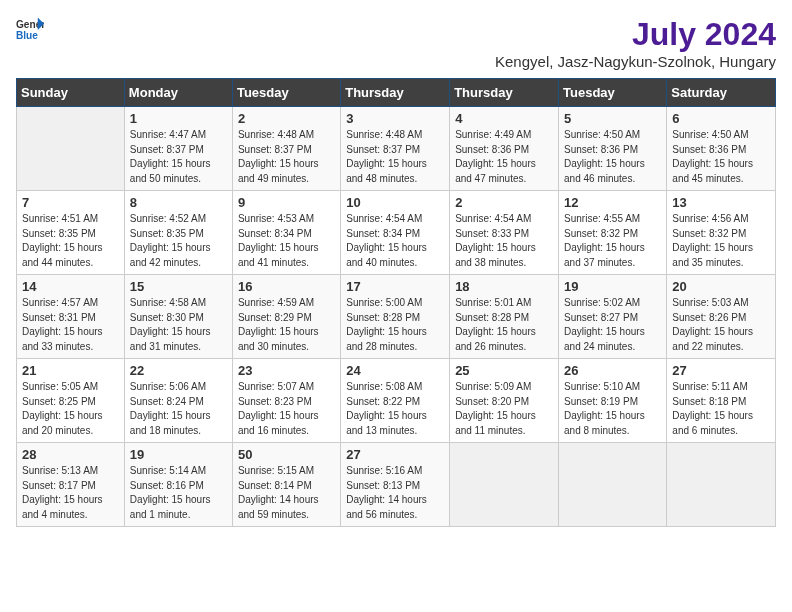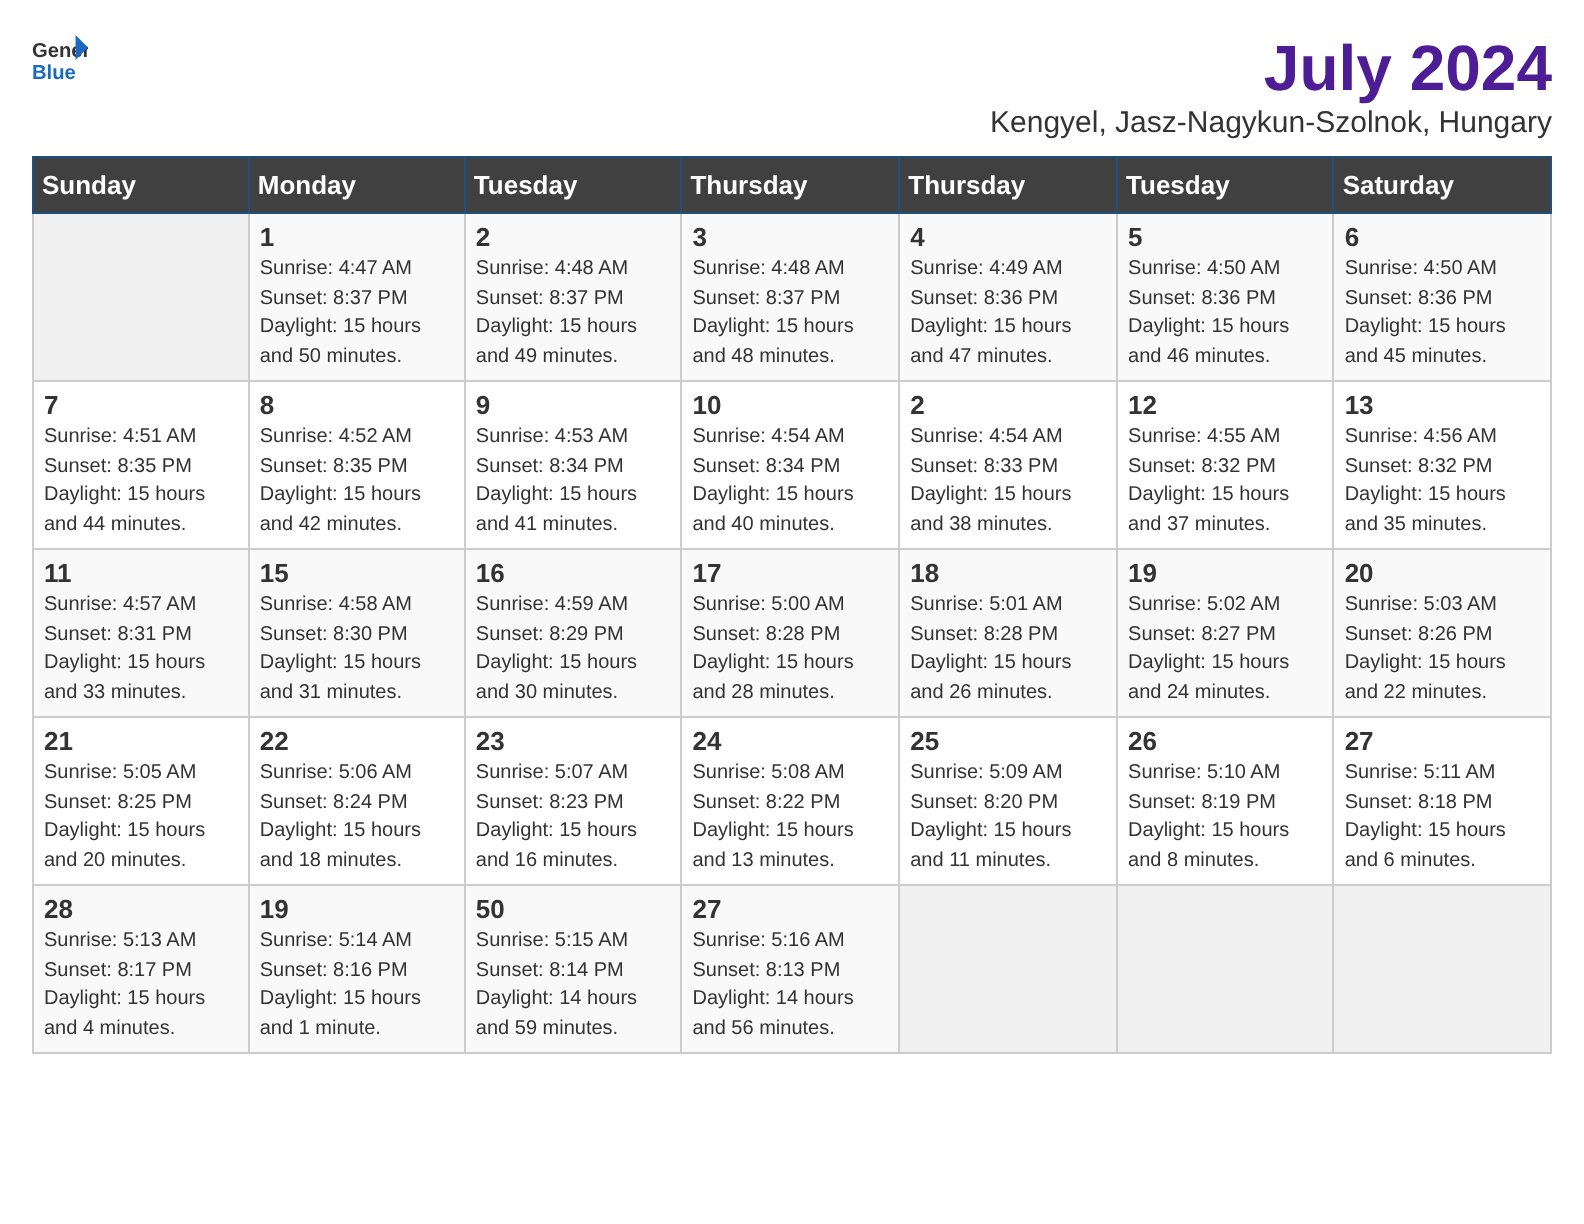--- a/index.html
+++ b/index.html
@@ -188,21 +188,21 @@
         </td>
         <td>
           <span class="day-num">13</span>
         <div class="day-detail">
           Sunrise: 4:56 AM<br>Sunset: 8:32 PM<br>Daylight: 15 hours and 35 minutes.
         </div>
         </td>
       </tr>
       <tr>
         <td>
-          <span class="day-num">11</span>
+          <span class="day-num">14</span>
         <div class="day-detail">
           Sunrise: 4:57 AM<br>Sunset: 8:31 PM<br>Daylight: 15 hours and 33 minutes.
         </div>
         </td>
         <td>
           <span class="day-num">15</span>
         <div class="day-detail">
           Sunrise: 4:58 AM<br>Sunset: 8:30 PM<br>Daylight: 15 hours and 31 minutes.
         </div>
         </td>

